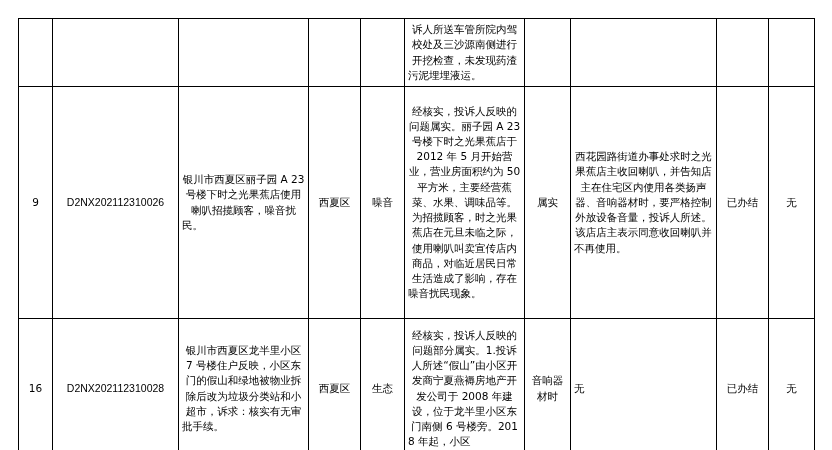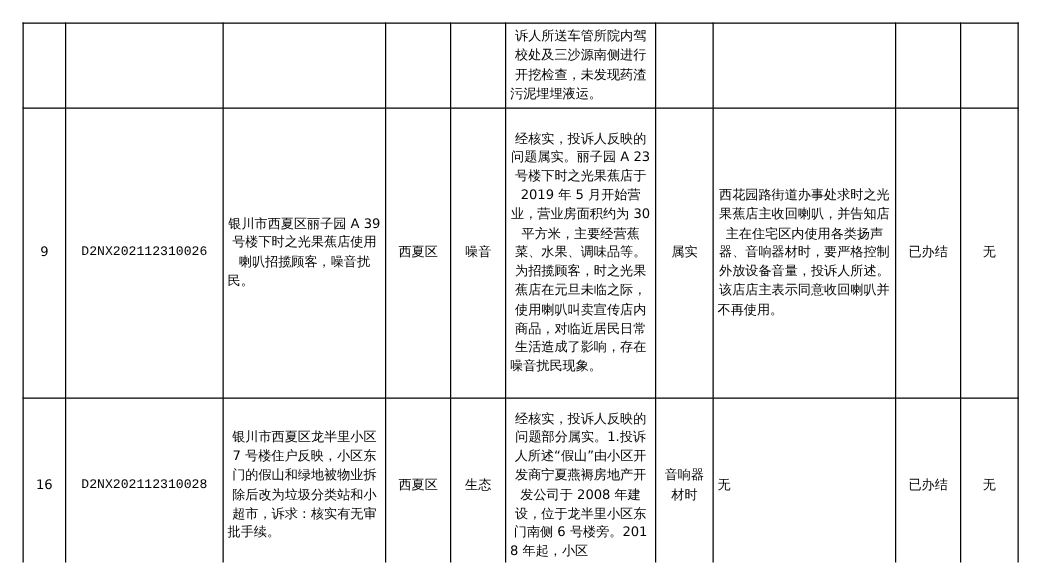--- a/index.html
+++ b/index.html
@@ -53,21 +53,21 @@
     text-align: justify;
     text-align-last: left;
     text-justify: inter-ideograph;
     padding-left: 5px;
     padding-right: 5px;
   }
   .cell-center {
     text-align: center;
   }
   .code {
-    font-family: Liberation Mono, monospace;
+    font-family: Liberation Sans, sans-serif;
     font-size: 10.5px;
     letter-spacing: 0;
     word-break: break-all;
   }
   .top-partial {
     vertical-align: top;
   }
   .bottom-partial {
     vertical-align: top;
   }
@@ -100,24 +100,24 @@
         <td class="cell-just top-partial">诉人所送车管所院内驾校处及三沙源南侧进行开挖检查，未发现药渣污泥埋埋液运。</td>
         <td></td>
         <td class="cell-just"></td>
         <td></td>
         <td></td>
       </tr>
 
       <tr style="height:232px;">
         <td>9</td>
         <td class="code">D2NX202112310026</td>
-        <td class="cell-just">银川市西夏区丽子园 A 39 号楼下时之光果蕉店使用喇叭招揽顾客，噪音扰民。</td>
+        <td class="cell-just">银川市西夏区丽子园 A 23 号楼下时之光果蕉店使用喇叭招揽顾客，噪音扰民。</td>
         <td>西夏区</td>
         <td><span>噪音</span></td>
-        <td class="cell-just">经核实，投诉人反映的问题属实。丽子园 A 23 号楼下时之光果蕉店于 2019 年 5 月开始营业，营业房面积约为 30 平方米，主要经营蕉菜、水果、调味品等。为招揽顾客，时之光果蕉店在元旦未临之际，使用喇叭叫卖宣传店内商品，对临近居民日常生活造成了影响，存在噪音扰民现象。</td>
+        <td class="cell-just">经核实，投诉人反映的问题属实。丽子园 A 23 号楼下时之光果蕉店于 2012 年 5 月开始营业，营业房面积约为 50 平方米，主要经营蕉菜、水果、调味品等。为招揽顾客，时之光果蕉店在元旦未临之际，使用喇叭叫卖宣传店内商品，对临近居民日常生活造成了影响，存在噪音扰民现象。</td>
         <td>属实</td>
         <td class="cell-just">西花园路街道办事处求时之光果蕉店主收回喇叭，并告知店主在住宅区内使用各类扬声器、音响器材时，要严格控制外放设备音量，投诉人所述。该店店主表示同意收回喇叭并不再使用。</td>
         <td>已办结</td>
         <td>无</td>
       </tr>
 
       <tr style="height:140px;">
         <td>16</td>
         <td class="code">D2NX202112310028</td>
         <td class="cell-just">银川市西夏区龙半里小区 7 号楼住户反映，小区东门的假山和绿地被物业拆除后改为垃圾分类站和小超市，诉求：核实有无审批手续。</td>

